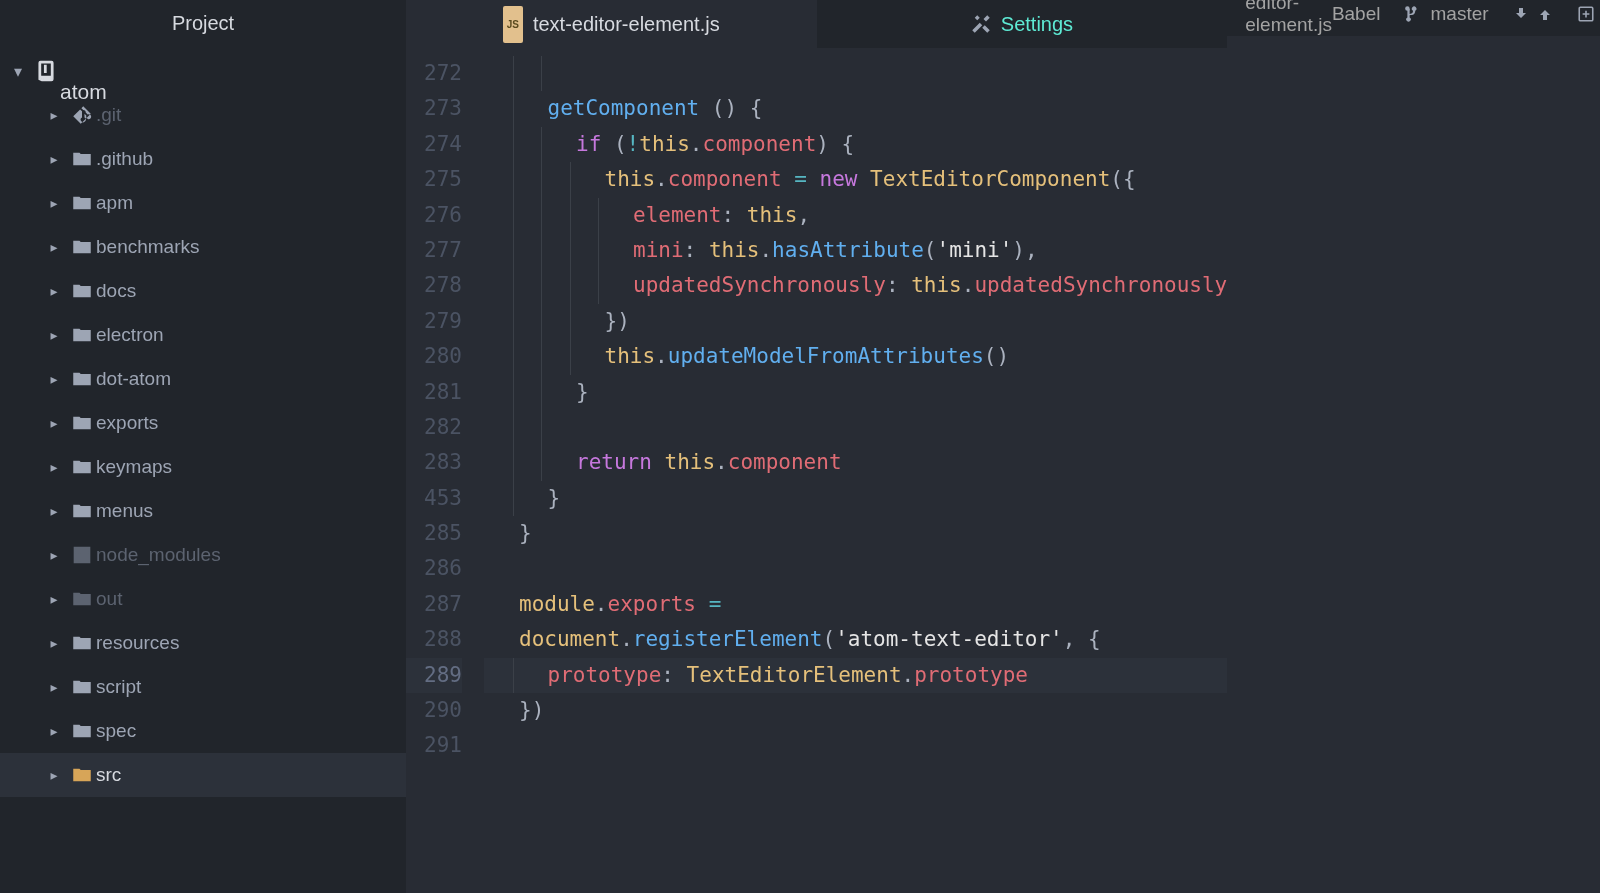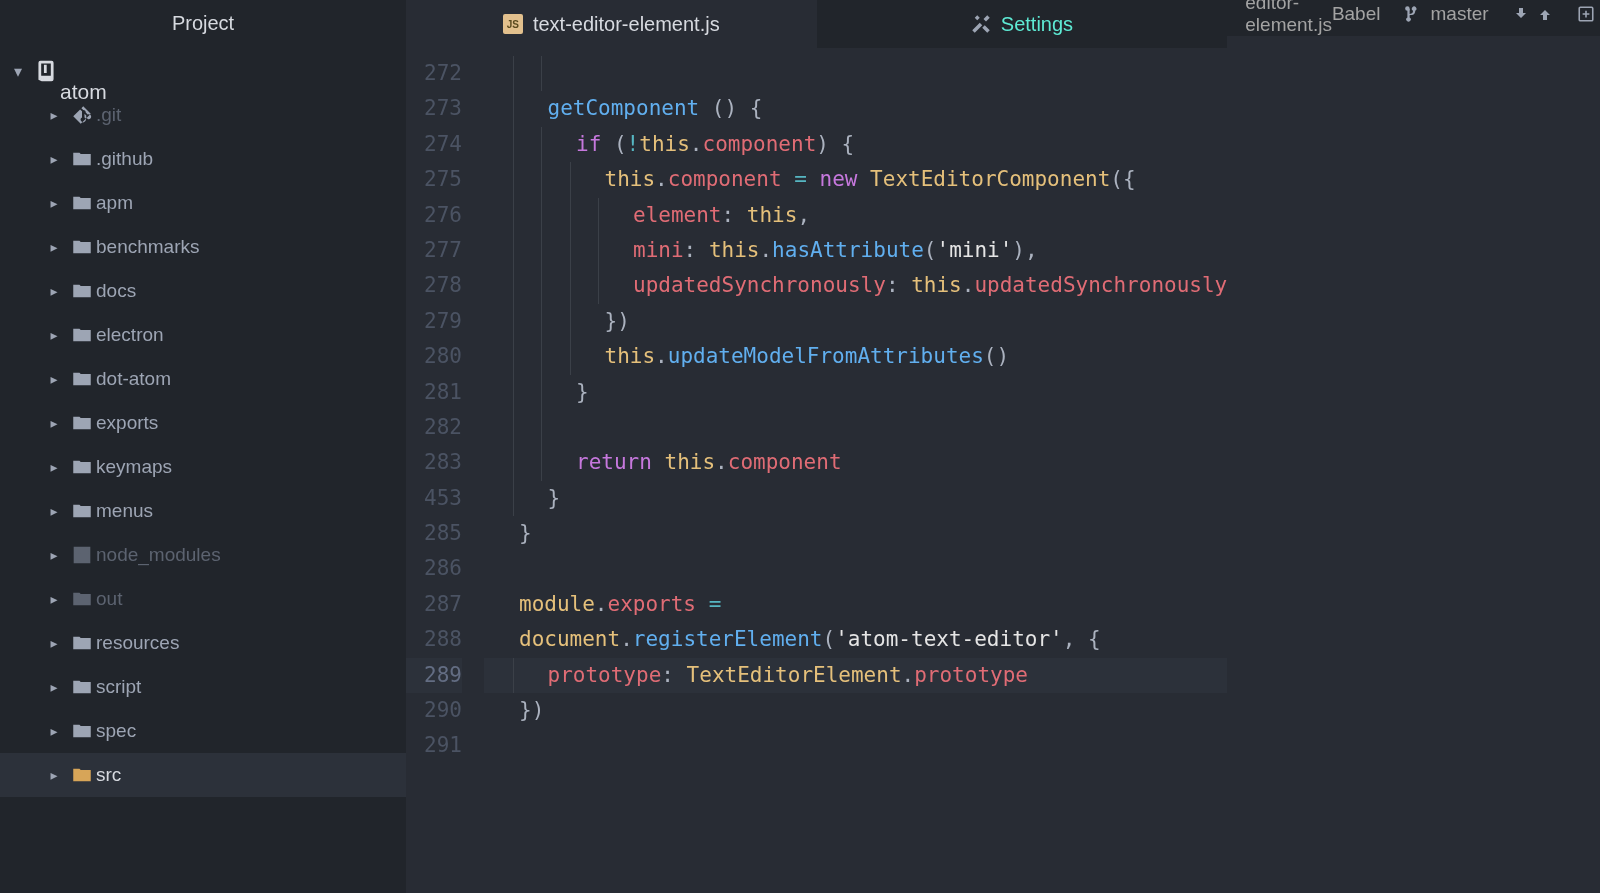--- a/index.html
+++ b/index.html
@@ -26,21 +26,21 @@
   .tree-item.ignored .folder-icon, .tree-item.ignored .pkg-icon { fill: #5c6370; }
   .folder-icon { fill: #9da5b4; }
   .repo-icon { fill: #d7dae0; stroke: #d7dae0; }
   .git-icon { fill: #9da5b4; }
   .pkg-icon { fill: #9da5b4; }
   
   .editor-area { flex: 1; display: flex; flex-direction: column; background: #282c34; min-width: 0; }
   .tabbar { height: 48px; display: flex; background: #21252b; }
   .tab { flex: 1; display: flex; align-items: center; justify-content: center; gap: 10px; font-size: 20px; color: #5eead4; cursor: pointer; }
   .tab.active { background: #282c34; color: #d7dae0; }
-  .tab .ficon { width: 20px; height: 20px; background: #e2c08d; display: flex; align-items: center; justify-content: center; font-size: 10px; font-weight: bold; color: #5a4a1e; border-radius: 2px; }
+  .tab .ficon { width: 20px; height: 37px; background: #e2c08d; display: flex; align-items: center; justify-content: center; font-size: 10px; font-weight: bold; color: #5a4a1e; border-radius: 2px; }
   .editor { flex: 1; display: flex; font-family: Menlo, Consolas, monospace; font-size: 21px; line-height: 35.4px; overflow: hidden; padding-top: 8px; }
   .gutter { width: 78px; text-align: right; padding-right: 22px; color: #4b5363; user-select: none; }
   .gutter .ln { height: 35.4px; }
   .gutter .ln.hl { color: #636d83; background: #2c313a; }
   .code { flex: 1; position: relative; white-space: pre; color: #abb2bf; }
   .code .row { height: 35.4px; position: relative; }
   .code .row.hl { background: #2c313a; }
   .indent { position: absolute; top: 0; bottom: 0; border-left: 1px solid #3b4048; }
   .txt { position: relative; margin-left: 35px; }
   

